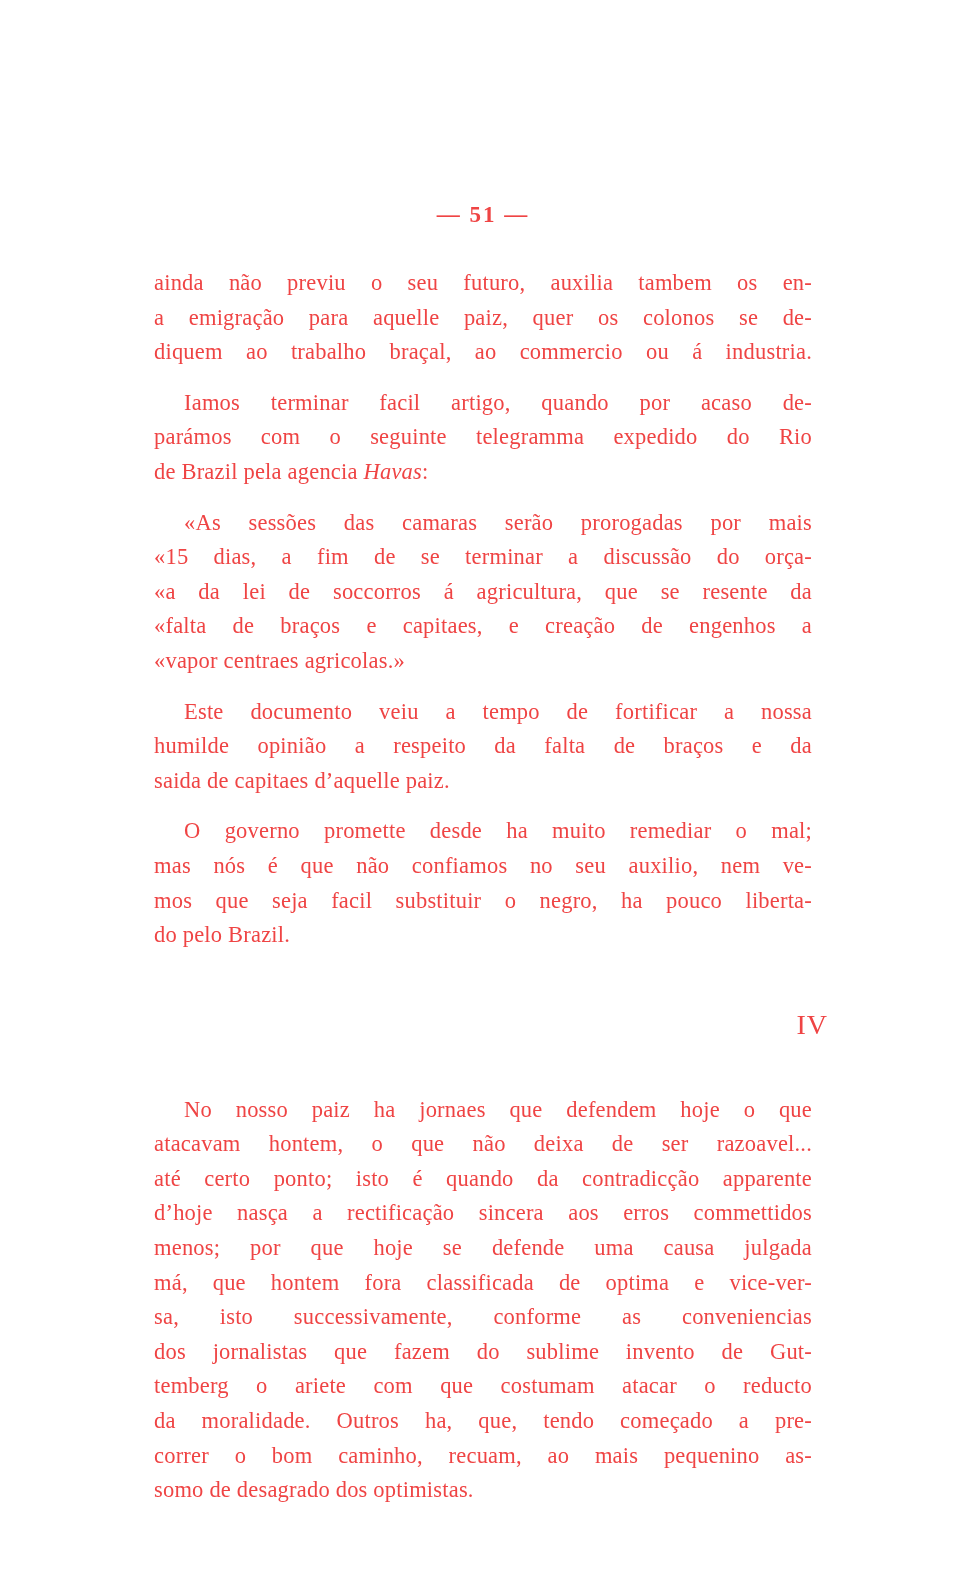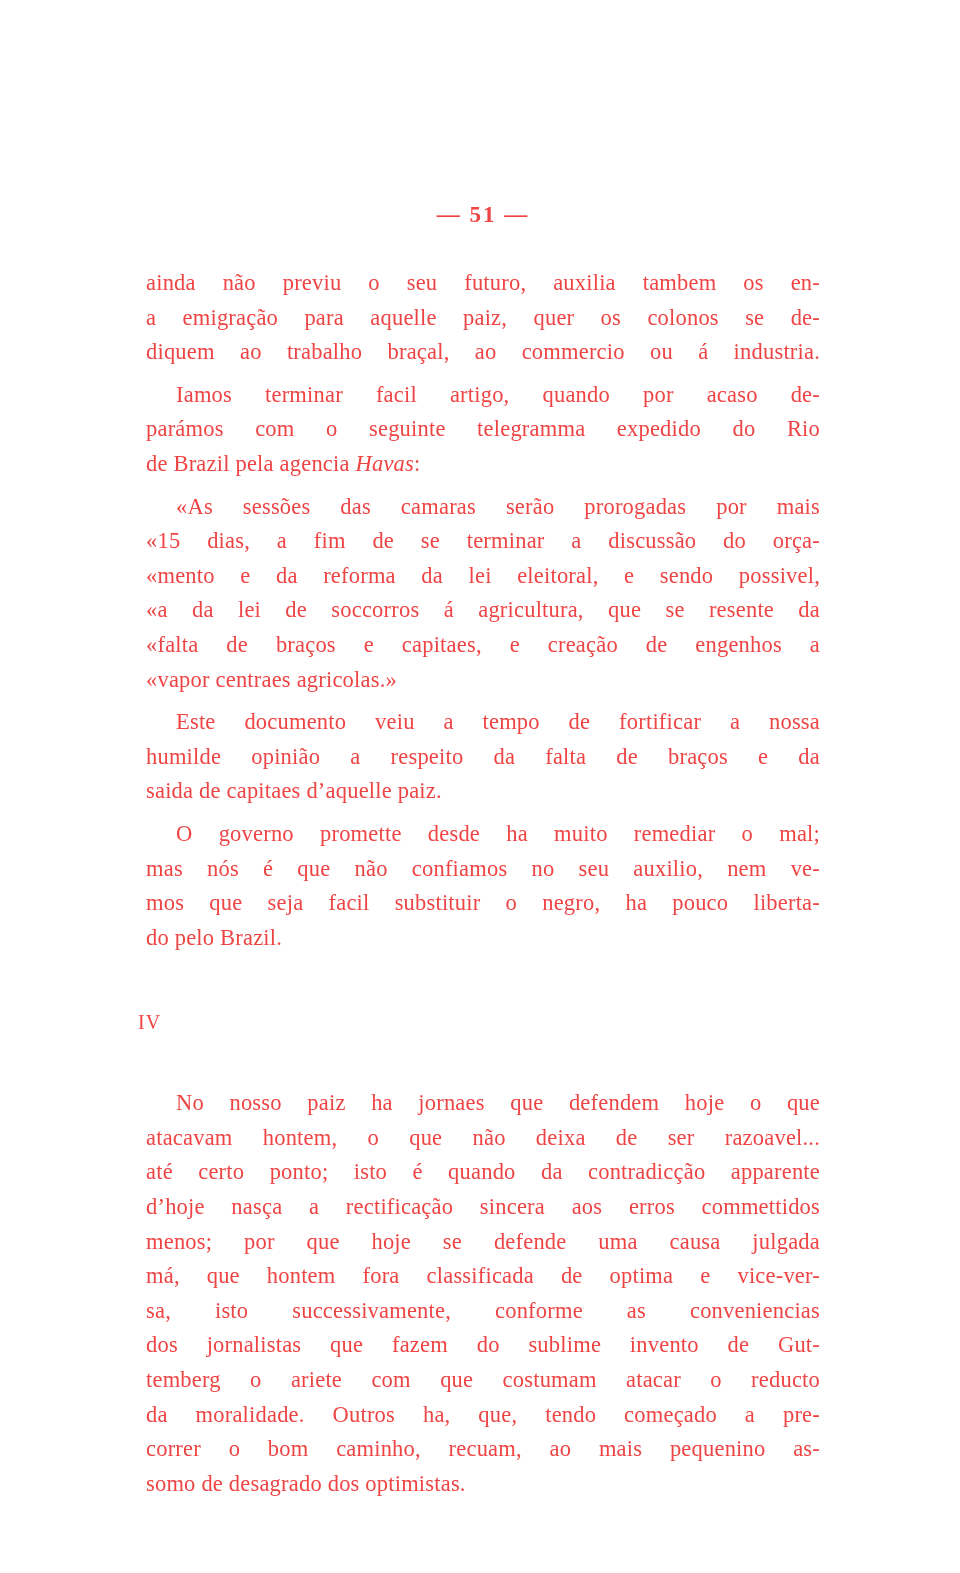--- a/index.html
+++ b/index.html
@@ -22,38 +22,38 @@
     top: 202px;
     width: 690px;
   }
   .page-number {
     text-align: center;
     font-weight: bold;
     font-size: 23px;
     letter-spacing: 2px;
     margin-bottom: 38px;
   }
-  .paragraph { margin: 8px; font-family: Liberation Serif, serif; }
+  .paragraph { margin: 16px; font-family: Liberation Serif, serif; }
   .line {
     font-size: 22.5px;
     line-height: 34.6px;
     letter-spacing: 0.2px;
     white-space: normal;
   }
   .line.justify {
     text-align: justify;
     text-align-last: justify;
   }
   .line.indent {
     text-indent: 30px;
   }
   .italic { font-style: italic; }
   .section-heading {
-    text-align: left;
-    font-size: 20px;
+    text-align: right;
+    font-size: 28px;
     font-weight: normal;
     letter-spacing: 1px;
     margin: 56px 0 52px 0;
   }
 </style>
 </head>
 <body>
 
 <div class="page">
   <div class="content">
@@ -66,21 +66,20 @@
           <div class="line justify"><span>diquem ao trabalho braçal, ao commercio ou á industria.</span></div>
         </div>
         <div class="paragraph">
           <div class="line indent justify"><span>Iamos terminar facil artigo, quando por acaso de-</span></div>
           <div class="line justify"><span>parámos com o seguinte telegramma expedido do Rio</span></div>
           <div class="line"><span>de Brazil pela agencia </span><span class="italic">Havas</span><span>:</span></div>
         </div>
         <div class="paragraph">
           <div class="line indent justify"><span>«As sessões das camaras serão prorogadas por mais</span></div>
           <div class="line justify"><span>«15 dias, a fim de se terminar a discussão do orça-</span></div>
-          <div class="line justify"><span>«mento e da reforma da lei eleitoral, e sendo possivel,</span></div>
           <div class="line justify"><span>«a da lei de soccorros á agricultura, que se resente da</span></div>
           <div class="line justify"><span>«falta de braços e capitaes, e creação de engenhos a</span></div>
           <div class="line"><span>«vapor centraes agricolas.»</span></div>
         </div>
         <div class="paragraph">
           <div class="line indent justify"><span>Este documento veiu a tempo de fortificar a nossa</span></div>
           <div class="line justify"><span>humilde opinião a respeito da falta de braços e da</span></div>
           <div class="line"><span>saida de capitaes d’aquelle paiz.</span></div>
         </div>
         <div class="paragraph">

